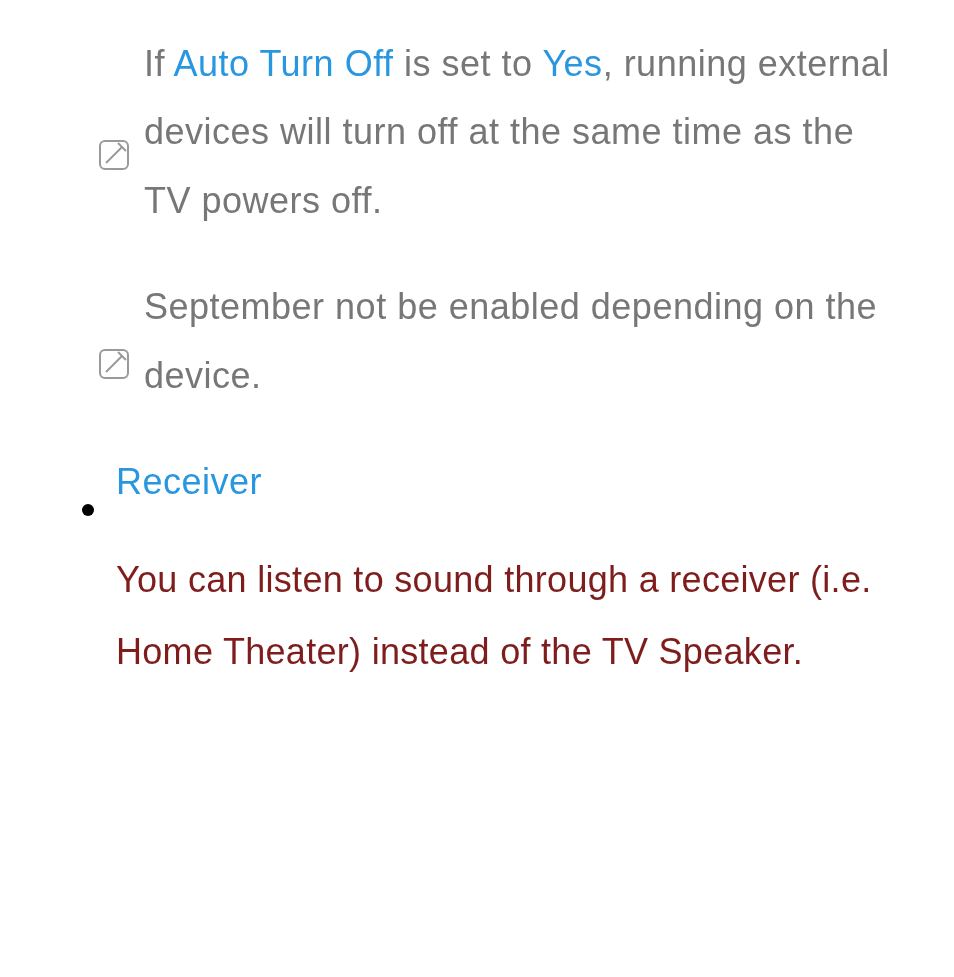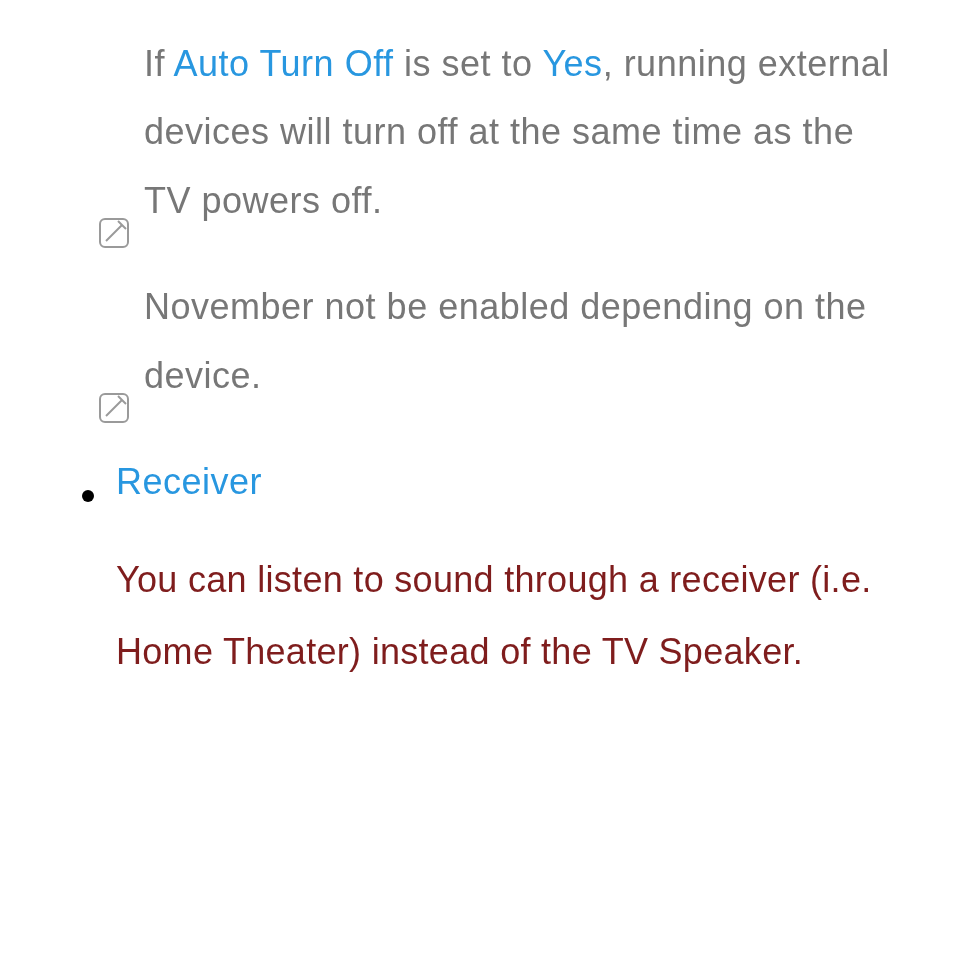--- a/index.html
+++ b/index.html
@@ -8,41 +8,41 @@
       height: 977px;
       background: #ffffff;
       font-family: Arial, Helvetica, sans-serif;
       font-size: 36px;
       color: #1a1a1a;
       padding: 30px 60px 30px 40px;
       line-height: 1.9;
     }
     .note-block {
       display: flex;
-      align-items: flex-end;
+      align-items: center;
       margin-bottom: 38px;
       padding-left: 58px;
     }
     .note-icon {
       flex-shrink: 0;
       width: 32px;
       height: 32px;
       margin-top: 16px;
       margin-right: 14px;
     }
     .note-text {
       color: #777777;
       letter-spacing: 0.5px;
     }
     .highlight {
       color: #2897e0;
     }
     .bullet-block {
       display: flex;
-      align-items: center;
+      align-items: flex-end;
       margin-top: 28px;
       padding-left: 42px;
     }
     .bullet {
       flex-shrink: 0;
       width: 12px;
       height: 12px;
       border-radius: 50%;
       background: #000000;
       margin-top: 28px;
@@ -77,21 +77,21 @@
 </div>
 
 <div class="note-block">
   <span class="note-icon">
     <svg viewBox="0 0 32 32" width="32" height="32">
       <rect x="2" y="2" width="28" height="28" rx="5" ry="5" fill="none" stroke="#9a9a9a" stroke-width="2"></rect>
       <line x1="8" y1="24" x2="24" y2="8" stroke="#9a9a9a" stroke-width="2"></line>
       <line x1="20" y1="4" x2="28" y2="12" stroke="#9a9a9a" stroke-width="2"></line>
     </svg>
   </span>
-  <span class="note-text">November not be enabled depending on the device.</span>
+  <span class="note-text">September not be enabled depending on the device.</span>
 </div>
 
 <div class="bullet-block">
   <span class="bullet"></span>
   <span class="bullet-text">Receiver</span>
 </div>
 
 <div class="body-text">You can listen to sound through a receiver (i.e. Home Theater) instead of the TV Speaker.</div>
 
 </body></html>

